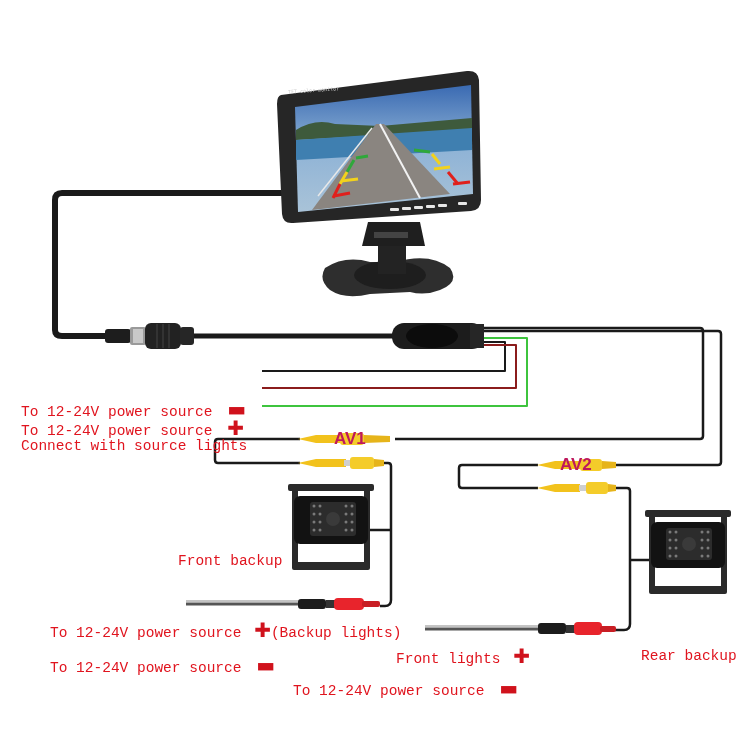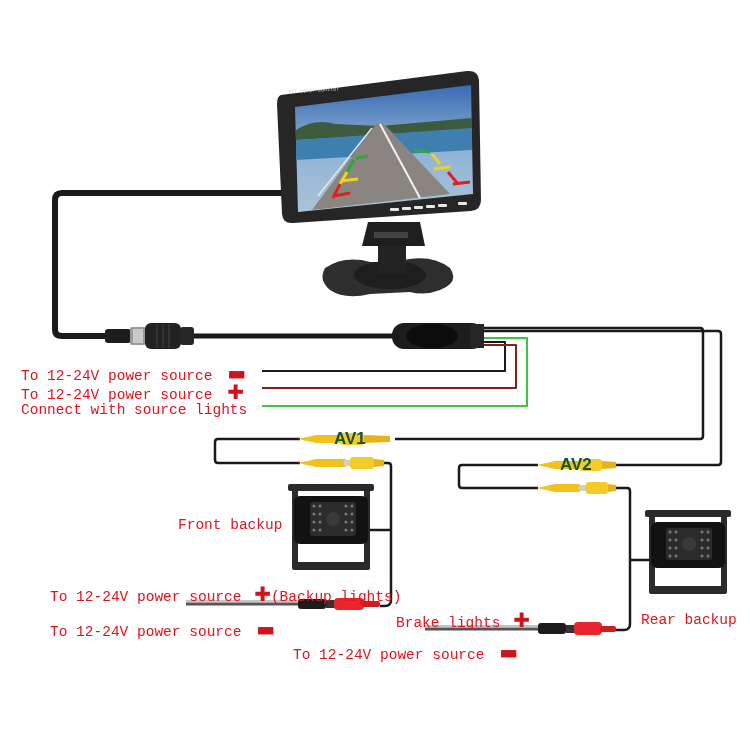--- a/index.html
+++ b/index.html
@@ -1,20 +1,20 @@
 <!DOCTYPE html>
 <html><head>
 <meta charset="utf-8">
 <style>
   html, body { margin: 0; padding: 0; background: #ffffff; }
   body { width: 750px; height: 750px; position: relative; overflow: hidden; font-family: "DejaVu Serif", serif; }
   #diagram { position: absolute; left: 0; top: 0; width: 750px; height: 750px; }
-  .lbl { position: absolute; color: #e0141e; font-family: "Liberation Mono", "DejaVu Sans Mono", monospace; font-size: 14.5px; white-space: nowrap; line-height: 24px; }
+  .lbl { position: absolute; color: #e0141e; font-family: "Liberation Mono", "DejaVu Sans Mono", monospace; font-size: 14.5px; white-space: nowrap; line-height: 16px; margin-top: 40px; }
   .sign { font-family: "DejaVu Sans", sans-serif; font-weight: bold; font-size: 20px; color: #d0121c; }
-  .av { position: absolute; font-family: "Liberation Sans", sans-serif; font-size: 17px; color: #14532d; font-weight: bold; line-height: 18px; }
+  .av { position: absolute; font-family: "Liberation Sans", sans-serif; font-size: 17px; color: #be185d; font-weight: bold; line-height: 18px; }
   .monitor-title { position: absolute; left: 288px; top: 87px; font-family: "DejaVu Sans Mono", monospace; font-size: 5px; color: #cfcfcf; transform: rotate(-4deg); }
 </style>
 </head>
 <body>
 
 <svg id="diagram" viewBox="0 0 750 750" xmlns="http://www.w3.org/2000/svg">
 
   <g fill="none" stroke="#1a1a1a" stroke-linecap="round" stroke-linejoin="round">
     <path d="M 300 193 L 62 193 Q 55 193 55 200 L 55 330 Q 55 336 62 336 L 110 336" stroke-width="6"></path>
     <path d="M 175 336 L 395 336" stroke-width="5"></path>
@@ -219,20 +219,20 @@
 <div class="lbl" style="left:50px;top:582px;">
   <span>To 12-24V power source</span>
   <span class="sign" style="margin-left:4px;">✚</span><span>(Backup lights)</span>
 </div>
 <div class="lbl" style="left:50px;top:617px;">
   <span>To 12-24V power source</span>
   <span class="sign" style="margin-left:6px;">▬</span>
 </div>
 
 <div class="lbl" style="left:396px;top:608px;">
-  <span>Brake lights</span>
+  <span>Front lights</span>
   <span class="sign" style="margin-left:4px;">✚</span>
 </div>
 <div class="lbl" style="left:641px;top:608px;">Rear backup</div>
 <div class="lbl" style="left:293px;top:640px;">
   <span>To 12-24V power source</span>
   <span class="sign" style="margin-left:6px;">▬</span>
 </div>
 
 </body></html>

